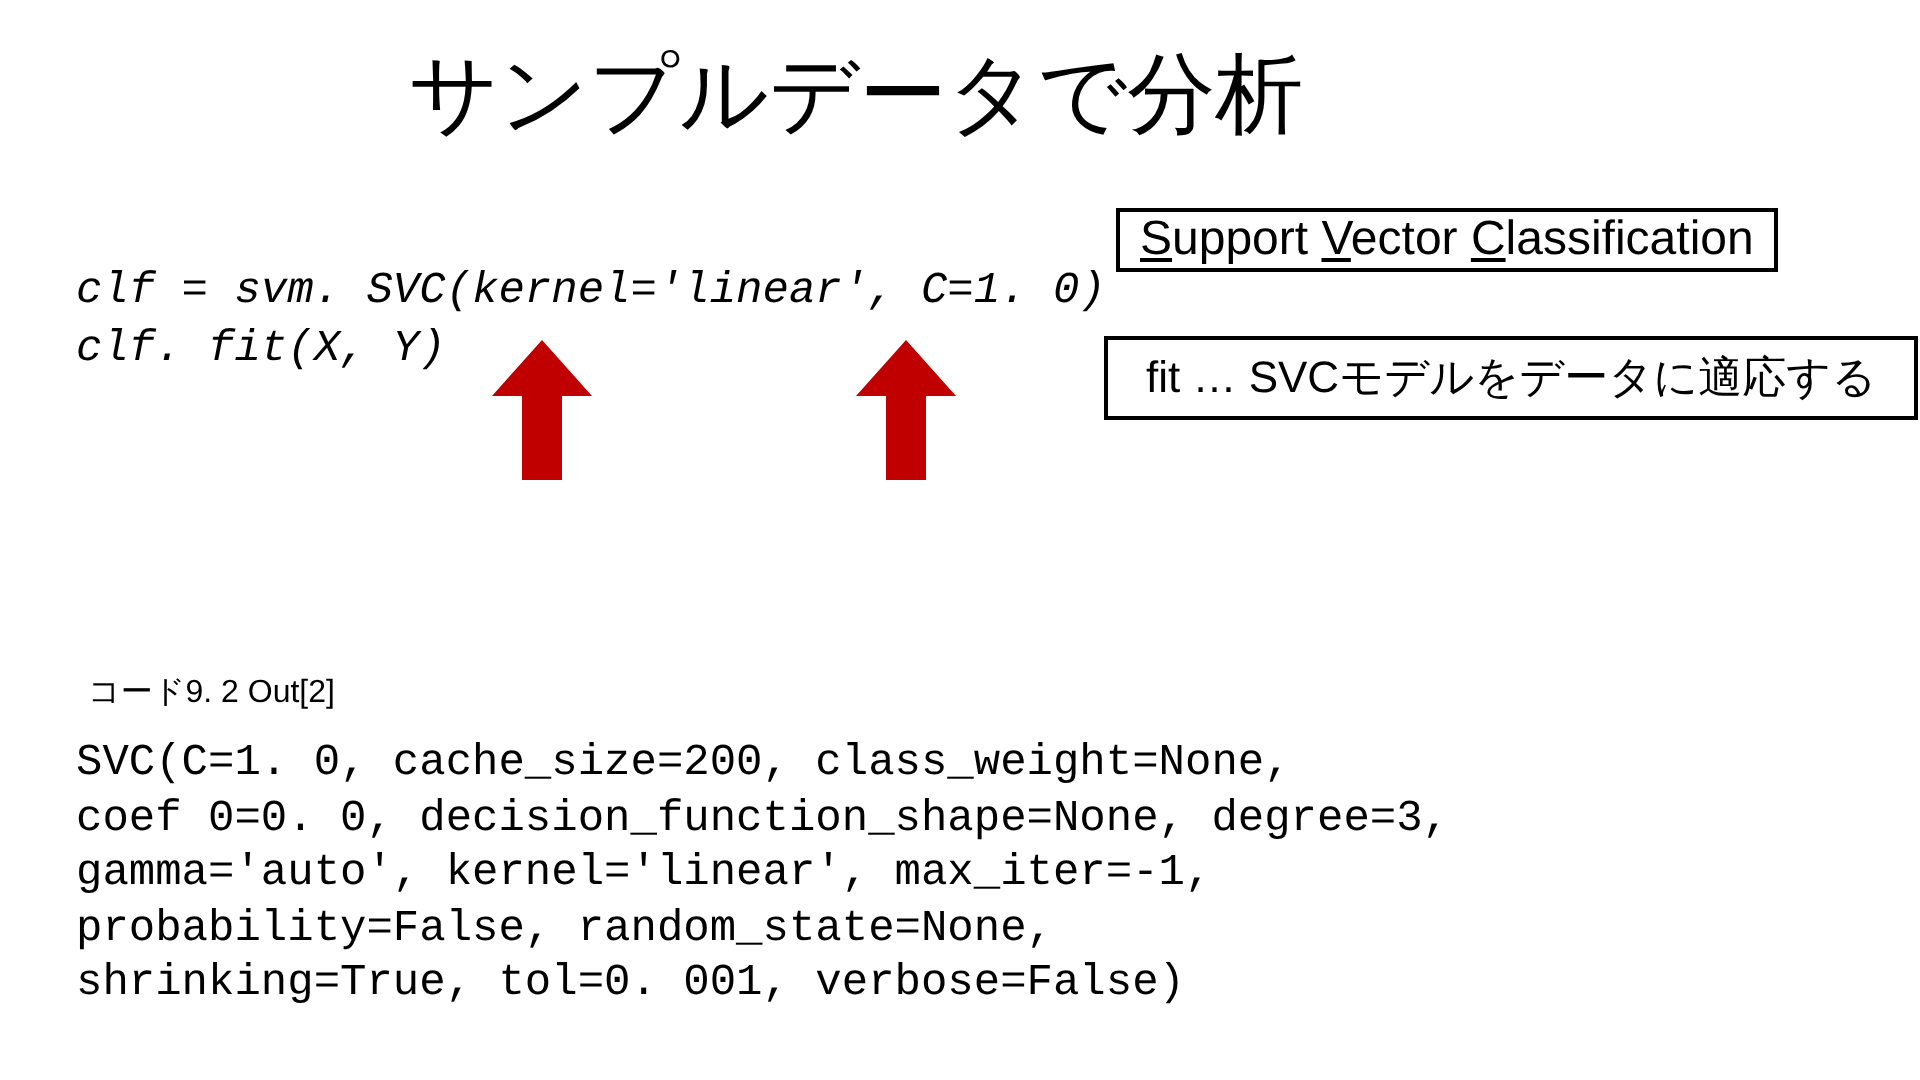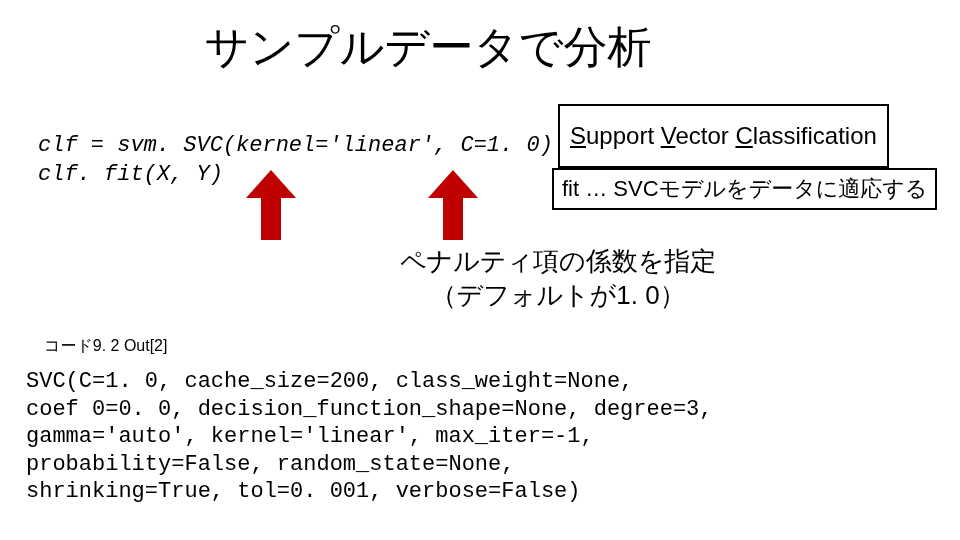--- a/index.html
+++ b/index.html
@@ -41,30 +41,30 @@
     white-space: pre;
     line-height: 1.3;
     font-style: italic;
   }
   .box1 {
     position: absolute;
     left: 558px;
     top: 104px;
     border: 2px solid #000;
     font-size: 24px;
-    padding: 16px 10px;
+    padding: 0 10px;
   }
   .box1 .ul { text-decoration: underline; }
   .box2 {
     position: absolute;
     left: 552px;
     top: 168px;
     border: 2px solid #000;
     font-size: 22px;
-    padding: 4px 8px;
+    padding: 4px 19px;
   }
   .arrow {
     position: absolute;
   }
   .note1 {
     position: absolute;
     left: 100px;
     top: 245px;
     font-size: 26px;
     text-align: center;
@@ -79,21 +79,21 @@
     line-height: 1.3;
   }
   .label-out {
     position: absolute;
     left: 44px;
     top: 336px;
     font-size: 16px;
   }
   .code-out {
     position: absolute;
-    left: 26px;
+    left: 38px;
     top: 368px;
     font-family: "Courier New", monospace;
     font-size: 22px;
     white-space: pre;
     line-height: 1.25;
   }
 </style>
 </head>
 <body>
 
@@ -112,22 +112,21 @@
 
   <svg class="arrow" style="left:246px; top:170px;" width="50" height="70">
     <polygon points="25,0 50,28 35,28 35,70 15,70 15,28 0,28" fill="#c00000"></polygon>
   </svg>
 
   <svg class="arrow" style="left:428px; top:170px;" width="50" height="70">
     <polygon points="25,0 50,28 35,28 35,70 15,70 15,28 0,28" fill="#c00000"></polygon>
   </svg>
 
   <div class="note2">
-    <span>ペナルティ項の係数を指定</span><br>
-    <span>（デフォルトが1. 0）</span>
+    <br>
   </div>
 
   <div class="label-out">コード9. 2 Out[2]</div>
   <div class="code-out">SVC(C=1. 0, cache_size=200, class_weight=None,
 coef 0=0. 0, decision_function_shape=None, degree=3,
 gamma='auto', kernel='linear', max_iter=-1,
 probability=False, random_state=None,
 shrinking=True, tol=0. 001, verbose=False)</div>
 
 </div>

